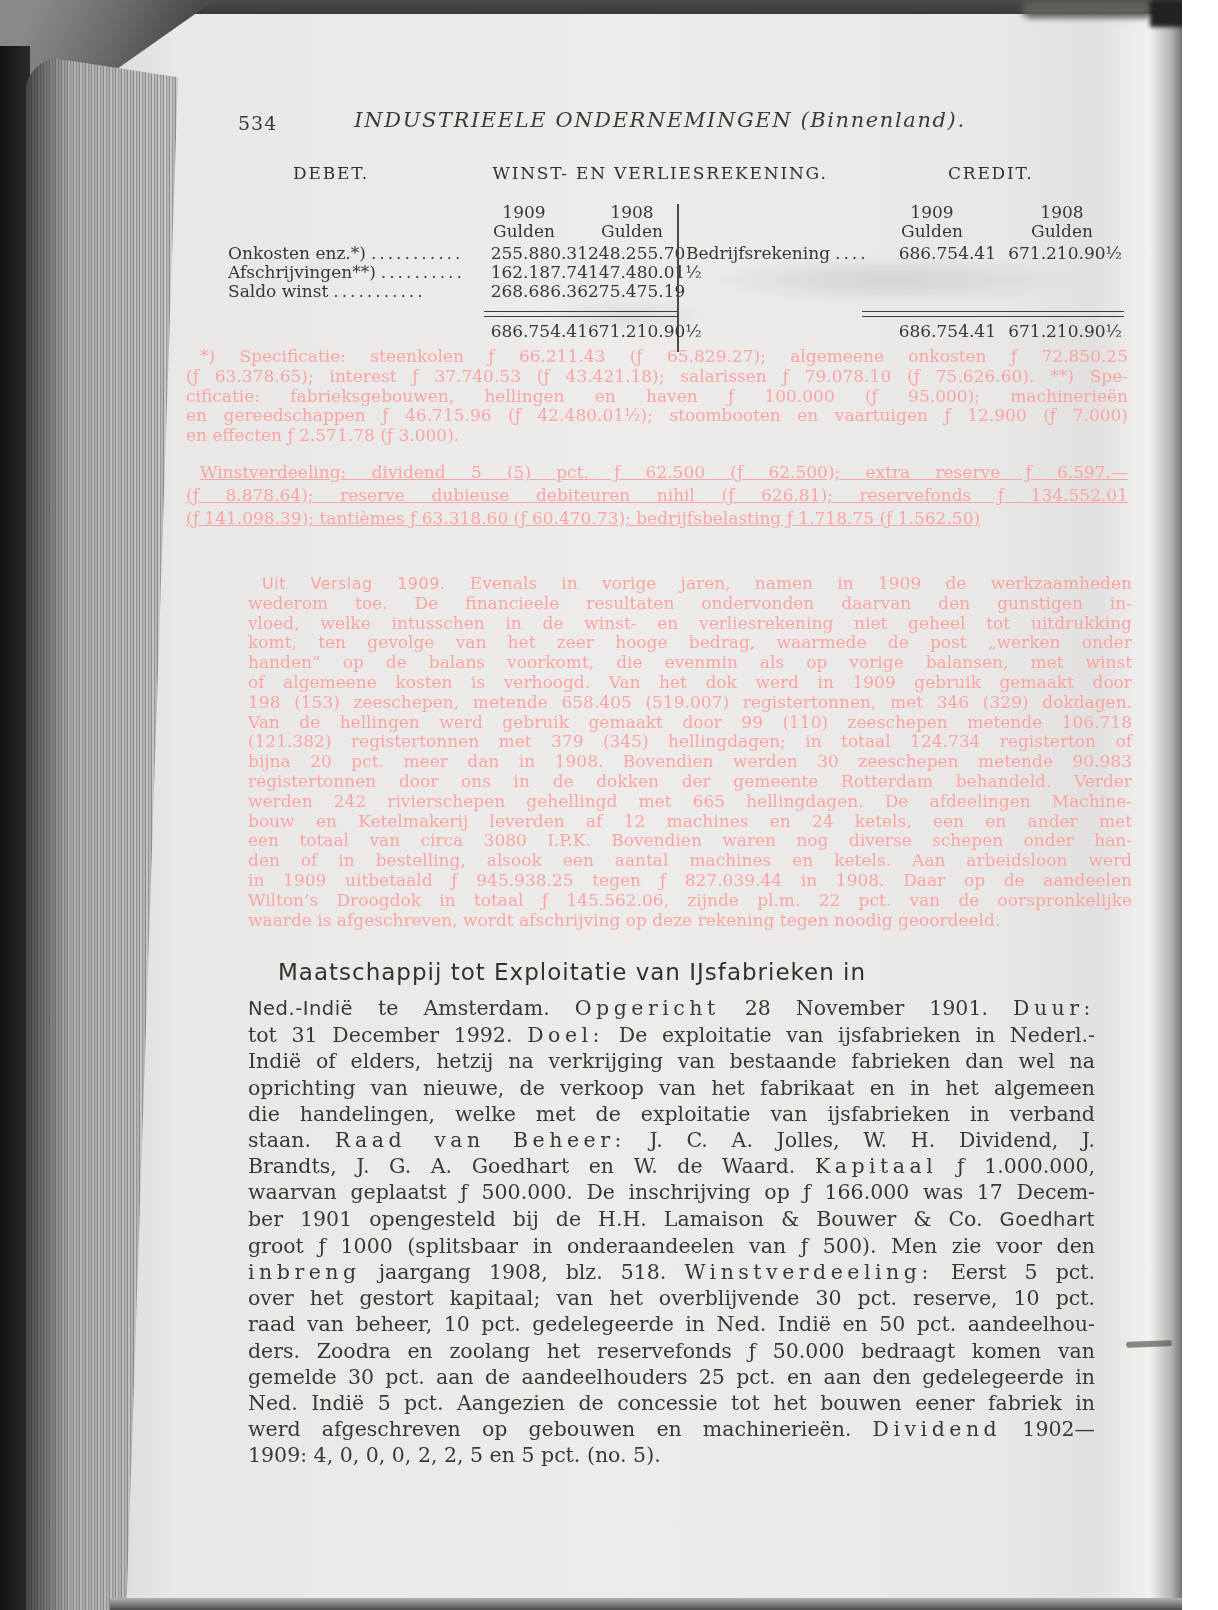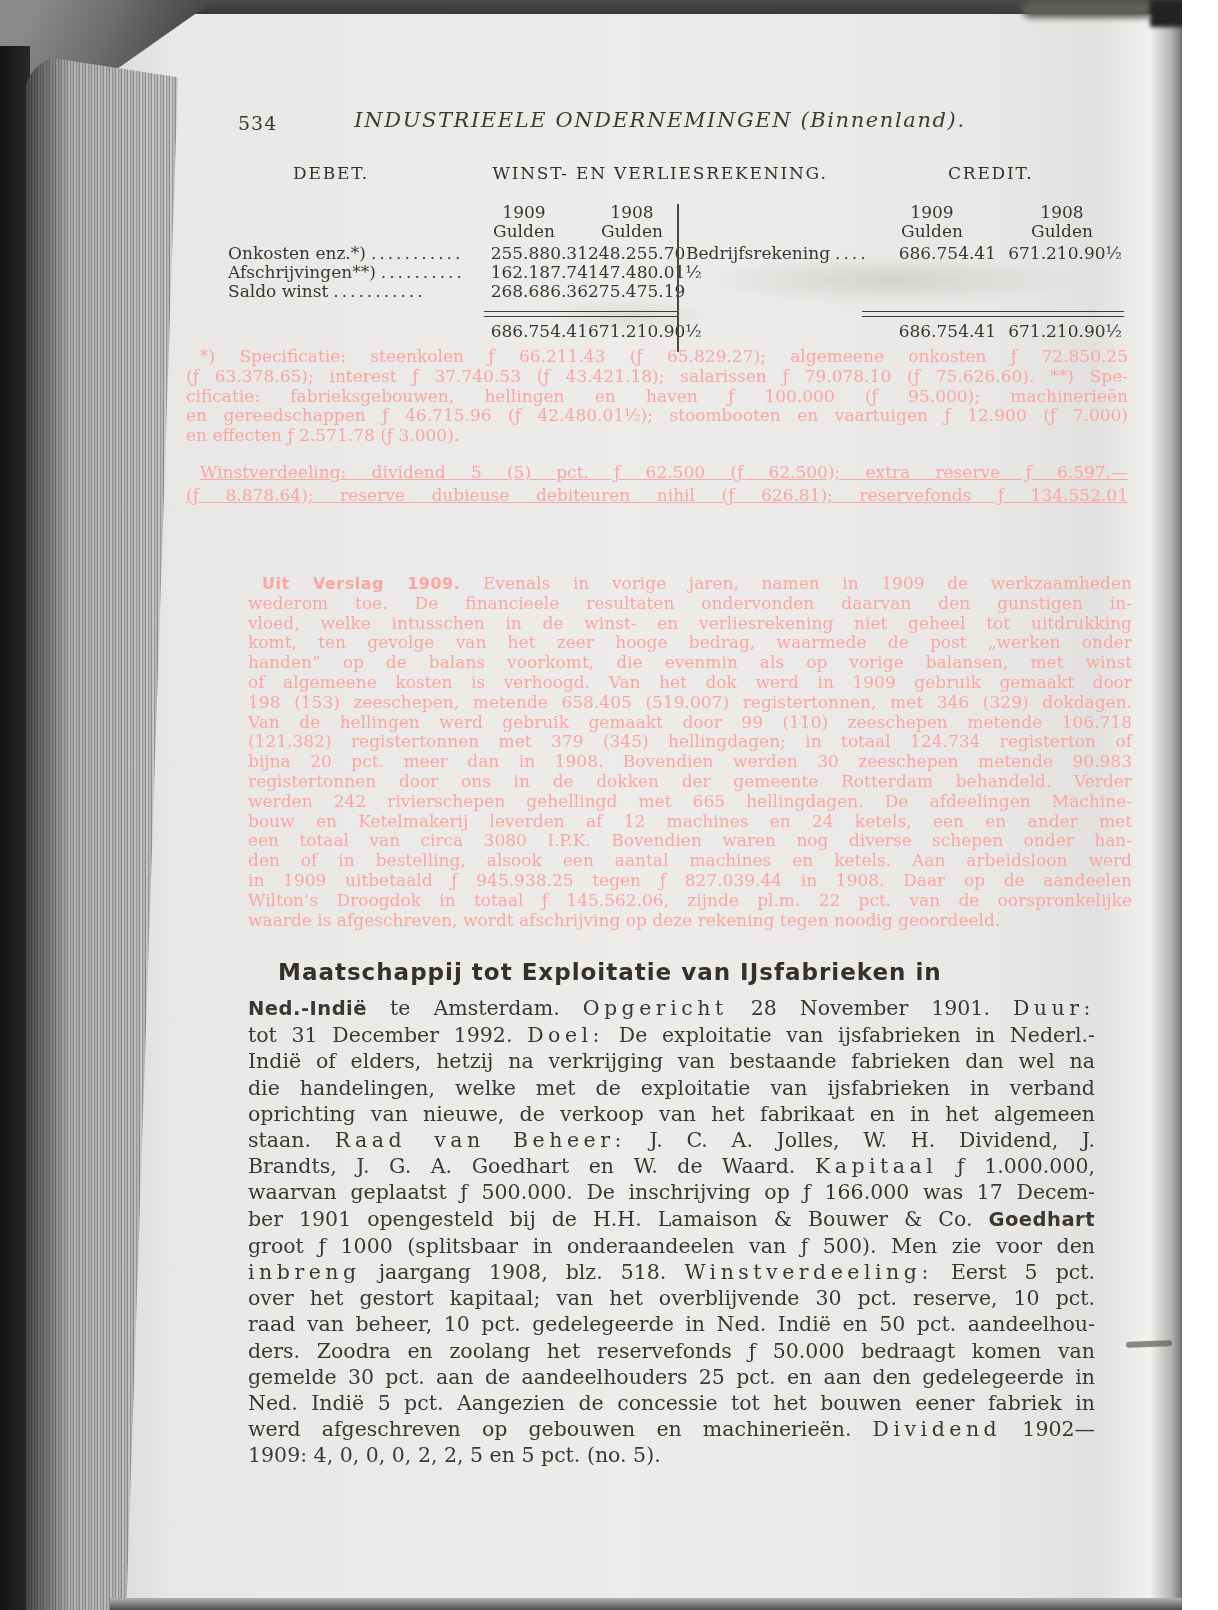--- a/index.html
+++ b/index.html
@@ -75,21 +75,21 @@
   .rule { height:4px; border-top:1.4px solid #3f3c38; border-bottom:1.4px solid #3f3c38; }
   .rule-l { left:484px; top:311px; width:194px; }
   .rule-r { left:862px; top:311px; width:262px; }
   .vdiv { left:677px; top:204px; width:2px; height:148px; background:#4b4846; }
 
   
   .jblock { position:absolute; }
   .jline { text-align:justify; text-align-last:justify; white-space:normal; }
   .jline.last { text-align-last:left; }
   .tab { display:inline-block; }
-  .bh { font-family:"DejaVu Sans", sans-serif; font-weight:bold; }
+  .bh { font-family:"DejaVu Sans", sans-serif; font-weight:normal; }
   .spc { letter-spacing:4.5px; }
 
   .small { font-size:17px; line-height:19.8px; color:#fca5a5; }
   .small .bh { font-size:16px; letter-spacing:.5px; }
   .small .tab { width:14px; }
 
   .fnote   { left:186px; top:347px;  width:942px; }
   .wv      { left:186px; top:461px;  width:942px; line-height:23.2px;text-decoration:underline; }
   .verslag { left:248px; top:574px;  width:884px; }
 
@@ -176,20 +176,21 @@
   <div class="jblock small fnote">
       <div class="jline"><span class="tab"></span><span>*) Specificatie: steenkolen ƒ 66.211.43 (ƒ 65.829.27); algemeene onkosten ƒ 72.850.25</span></div>
       <div class="jline"><span>(ƒ 63.378.65); interest ƒ 37.740.53 (ƒ 43.421.18); salarissen ƒ 79.078.10 (ƒ 75.626.60). **) Spe-</span></div>
       <div class="jline"><span>cificatie: fabrieksgebouwen, hellingen en haven ƒ 100.000 (ƒ 95.000); machinerieën</span></div>
       <div class="jline"><span>en gereedschappen ƒ 46.715.96 (ƒ 42.480.01½); stoombooten en vaartuigen ƒ 12.900 (ƒ 7.000)</span></div>
       <div class="jline last"><span>en effecten ƒ 2.571.78 (ƒ 3.000).</span></div>
     </div>
   <div class="jblock small wv">
       <div class="jline"><span class="tab"></span><span>Winstverdeeling: dividend 5 (5) pct. ƒ 62.500 (ƒ 62.500); extra reserve ƒ 6.597.—</span></div>
       <div class="jline"><span>(ƒ 8.878.64); reserve dubieuse debiteuren nihil (ƒ 626.81); reservefonds ƒ 134.552.01</span></div>
+      <div class="jline last"><span>(ƒ 141.098.39); tantièmes ƒ 63.318.60 (ƒ 60.470.73); bedrijfsbelasting ƒ 1.718.75 (ƒ 1.562.50)</span></div>
     </div>
   <div class="jblock small verslag">
       <div class="jline"><span class="tab"></span><span class="bh">Uit Verslag 1909.</span><span> Evenals in vorige jaren, namen in 1909 de werkzaamheden</span></div>
       <div class="jline"><span>wederom toe. De financieele resultaten ondervonden daarvan den gunstigen in-</span></div>
       <div class="jline"><span>vloed, welke intusschen in de winst- en verliesrekening niet geheel tot uitdrukking</span></div>
       <div class="jline"><span>komt, ten gevolge van het zeer hooge bedrag, waarmede de post „werken onder</span></div>
       <div class="jline"><span>handen” op de balans voorkomt, die evenmin als op vorige balansen, met winst</span></div>
       <div class="jline"><span>of algemeene kosten is verhoogd. Van het dok werd in 1909 gebruik gemaakt door</span></div>
       <div class="jline"><span>198 (153) zeeschepen, metende 658.405 (519.007) registertonnen, met 346 (329) dokdagen.</span></div>
       <div class="jline"><span>Van de hellingen werd gebruik gemaakt door 99 (110) zeeschepen metende 106.718</span></div>
@@ -206,22 +207,22 @@
     </div>
 
   <div class="company">
     <div class="cheading jblock" style="position:relative;">
         <div class="jline last"><span class="tab"></span><span class="bh">Maatschappij tot Exploitatie van IJsfabrieken in</span></div>
       </div>
     <div class="cbody jblock" style="position:relative;">
         <div class="jline"><span class="bh">Ned.-Indië</span><span> te Amsterdam. </span><span class="spc">Opgericht</span><span> 28 November 1901. </span><span class="spc">Duur:</span></div>
         <div class="jline"><span>tot 31 December 1992. </span><span class="spc">Doel:</span><span> De exploitatie van ijsfabrieken in Nederl.-</span></div>
         <div class="jline"><span>Indië of elders, hetzij na verkrijging van bestaande fabrieken dan wel na</span></div>
+        <div class="jline"><span>oprichting van nieuwe, de verkoop van het fabrikaat en in het algemeen</span></div>
         <div class="jline"><span>die handelingen, welke met de exploitatie van ijsfabrieken in verband</span></div>
-        <div class="jline"><span>oprichting van nieuwe, de verkoop van het fabrikaat en in het algemeen</span></div>
         <div class="jline"><span>staan. </span><span class="spc">Raad van Beheer:</span><span> J. C. A. Jolles, W. H. Dividend, J.</span></div>
         <div class="jline"><span>Brandts, J. G. A. Goedhart en W. de Waard. </span><span class="spc">Kapitaal</span><span> ƒ 1.000.000,</span></div>
         <div class="jline"><span>waarvan geplaatst ƒ 500.000. De inschrijving op ƒ 166.000 was 17 Decem-</span></div>
         <div class="jline"><span>ber 1901 opengesteld bij de H.H. Lamaison &amp; Bouwer &amp; Co. </span><span class="bh">Goedhart</span></div>
         <div class="jline"><span>groot ƒ 1000 (splitsbaar in onderaandeelen van ƒ 500). Men zie voor den</span></div>
         <div class="jline"><span class="spc">inbreng</span><span> jaargang 1908, blz. 518. </span><span class="spc">Winstverdeeling:</span><span> Eerst 5 pct.</span></div>
         <div class="jline"><span>over het gestort kapitaal; van het overblijvende 30 pct. reserve, 10 pct.</span></div>
         <div class="jline"><span>raad van beheer, 10 pct. gedelegeerde in Ned. Indië en 50 pct. aandeelhou-</span></div>
         <div class="jline"><span>ders. Zoodra en zoolang het reservefonds ƒ 50.000 bedraagt komen van</span></div>
         <div class="jline"><span>gemelde 30 pct. aan de aandeelhouders 25 pct. en aan den gedelegeerde in</span></div>

